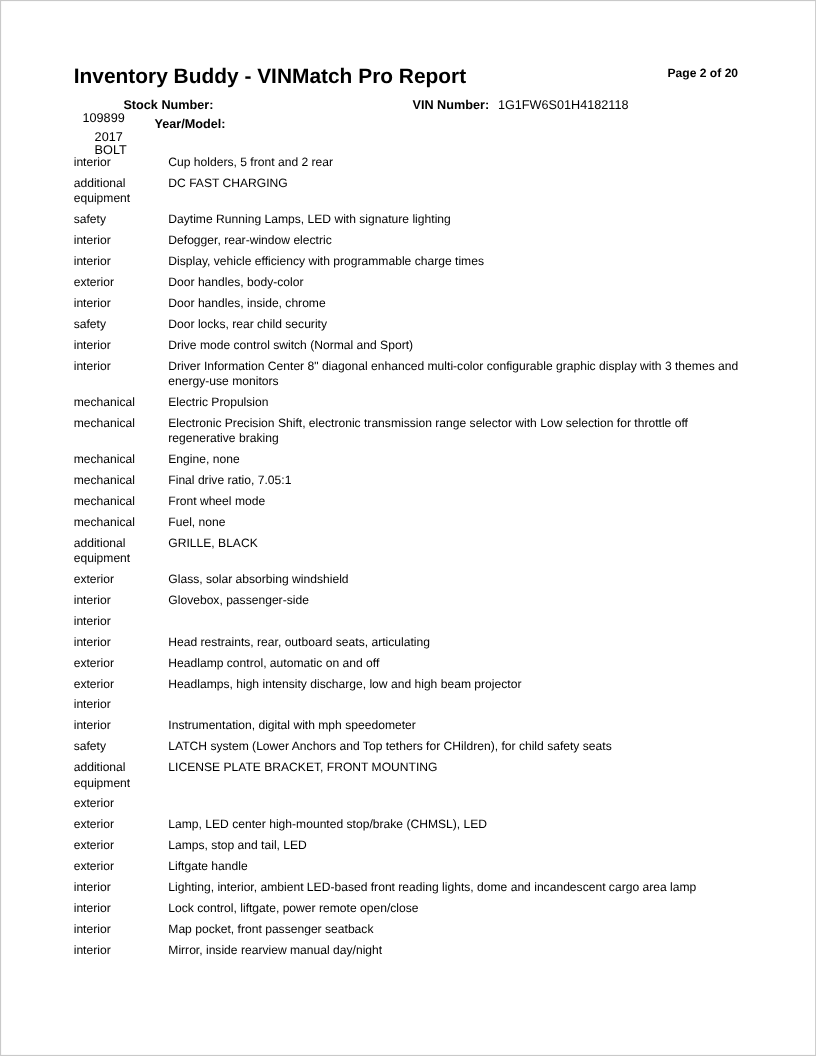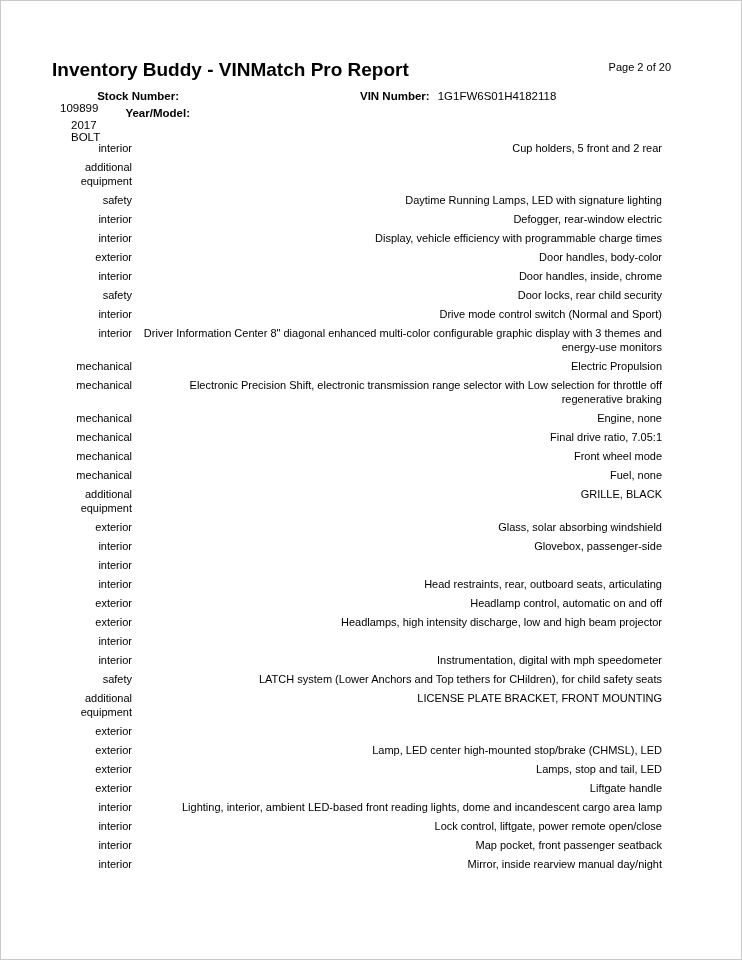--- a/index.html
+++ b/index.html
@@ -8,36 +8,36 @@
     width: 742px;
     height: 960px;
     background: #ffffff;
     color: #000000;
     font-family: "Liberation Sans", sans-serif;
     border: 1px solid #c9c9c9;
     overflow: hidden;
   }
   .page {
     position: relative;
-    padding: 58px 66px 0 51px;
+    padding: 58px 66px 0 66px;
     width: 742px;
     height: 690px;
   }
   .report-title {
     font-size: 19px;
     font-weight: bold;
     margin: 0;
     letter-spacing: 0;
   }
   .page-indicator {
     position: absolute;
     top: 60px;
     right: 72px;
     font-size: 11px;
-    font-weight: normal;
+    font-weight: bold;
   }
   .meta {
     margin-top: 9px;
     font-size: 11.5px;
   }
   .meta-row {
     position: relative;
     display: flex;
     align-items: baseline;
     margin-bottom: 3px;
@@ -62,21 +62,20 @@
   }
   .vin-group .meta-label {
     width: auto;
   }
   .meta-value.model {
     margin-left: 19px;
   }
   .feature-table {
     margin-top: 20px;
     width: 610px;
-    text-align: right;
   }
   .feature-row {
     display: flex;
     font-size: 11px;
     line-height: 14px;
     padding-bottom: 5px;
   }
   .feature-category {
     flex: 0 0 86px;
     padding-right: 6px;
@@ -110,20 +109,21 @@
   </div>
 
   <div class="feature-table">
     <div class="feature-row">
       <div class="feature-category">interior</div>
       <div class="feature-description">Cup holders, 5 front and 2 rear</div>
     </div>
 
     <div class="feature-row">
       <div class="feature-category">additional equipment</div>
+      <div class="feature-description">DC FAST CHARGING</div>
     </div>
 
     <div class="feature-row">
       <div class="feature-category">safety</div>
       <div class="feature-description">Daytime Running Lamps, LED with signature lighting</div>
     </div>
 
     <div class="feature-row">
       <div class="feature-category">interior</div>
       <div class="feature-description">Defogger, rear-window electric</div>

